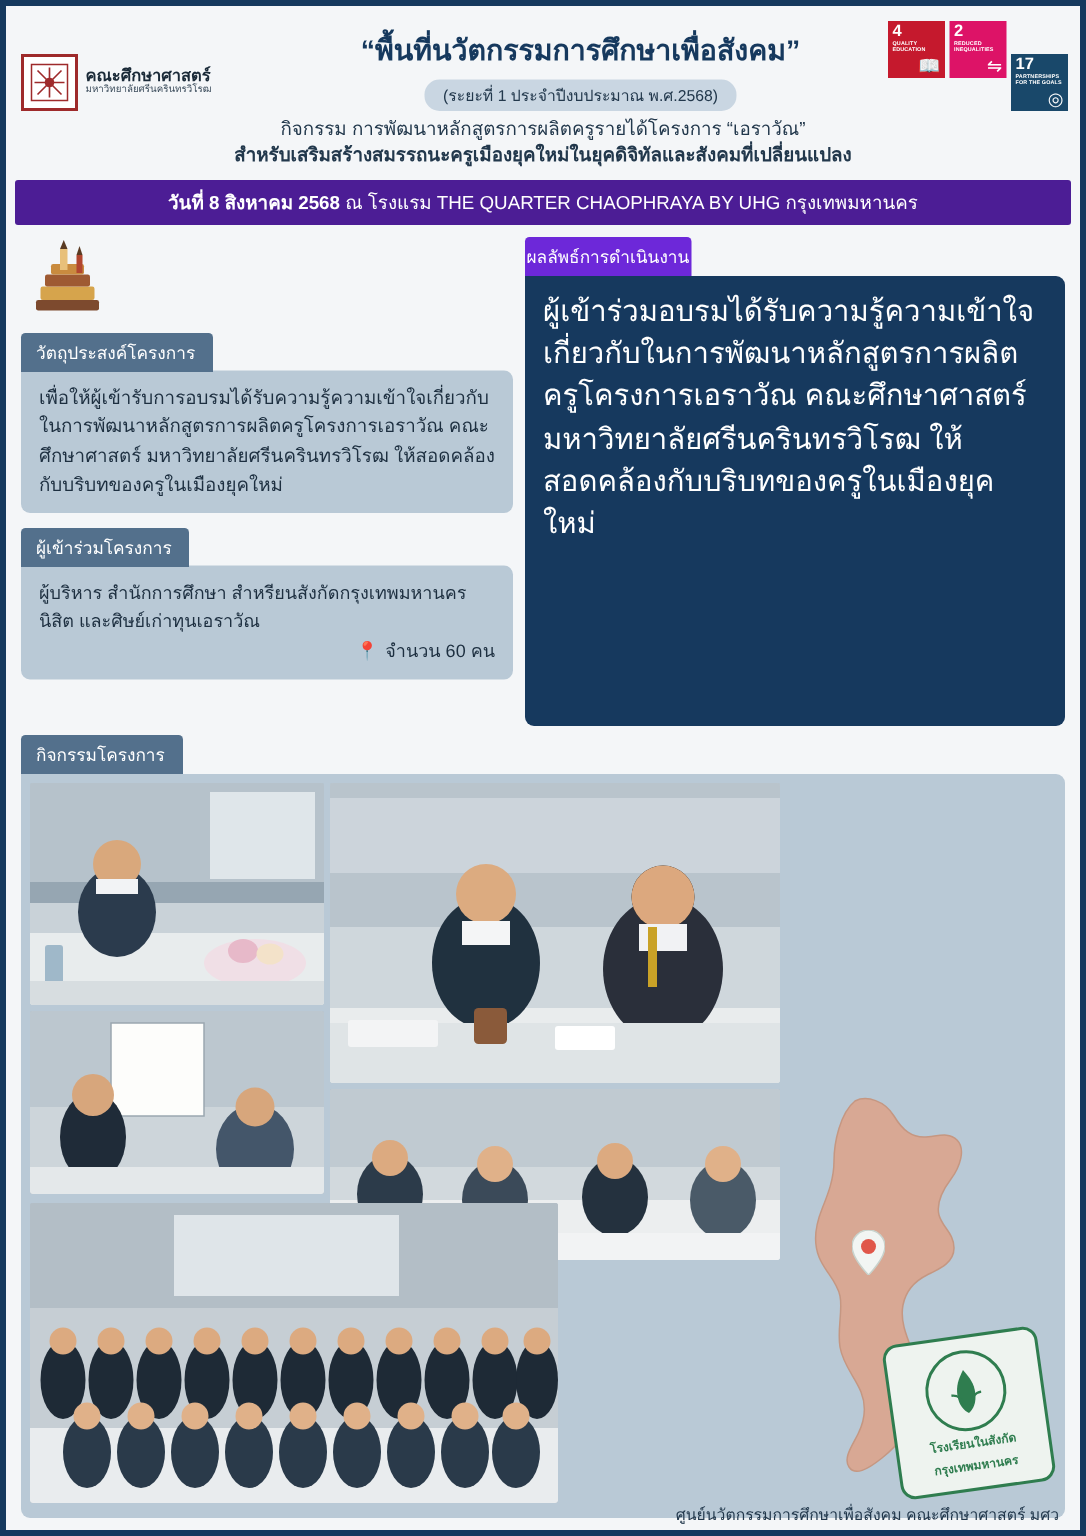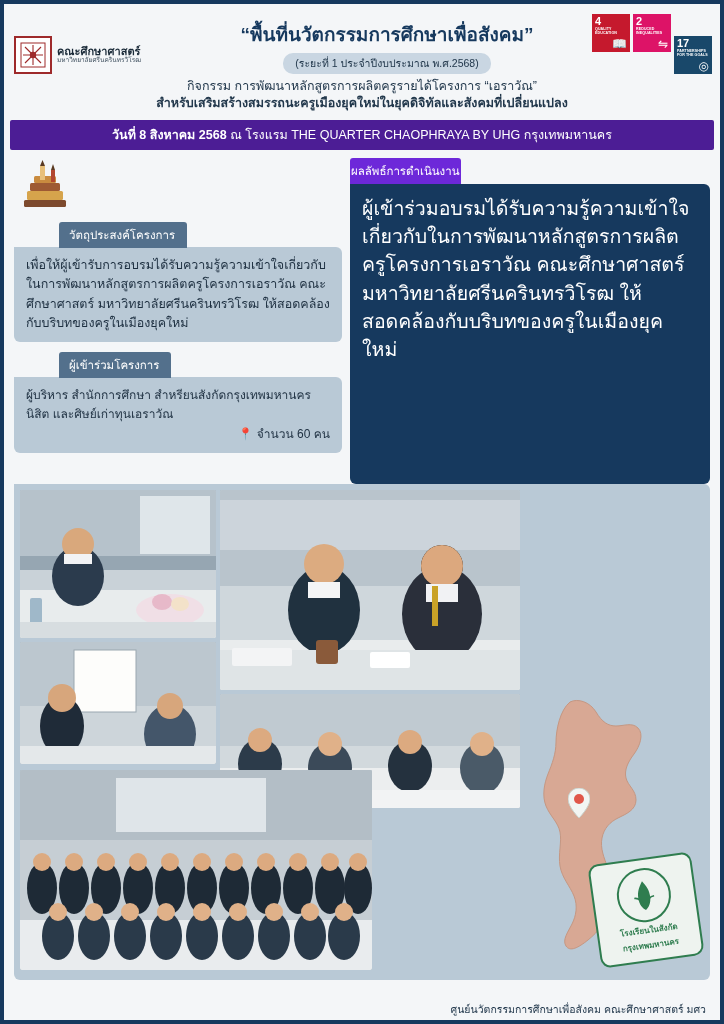--- a/index.html
+++ b/index.html
@@ -105,21 +105,20 @@
 
   .tag {
     display:inline-block;
     background:#53708c;
     color:#fff;
     font-size:11.5px;
     padding:4px 12px 4px 10px;
     border-radius:3px 3px 0 0;
     position:relative;
     z-index:2;
-    margin-left:45px;
   }
   .panel {
     background:#b9c9d6;
     border-radius:0 6px 6px 6px;
     padding:9px 12px;
     font-size:12.5px;
     line-height:1.55;
     color:#1d2f40;
     margin-top:-1px;
   }
@@ -283,20 +282,23 @@
         </div>
       </div>
     </div>
 
     <div class="col-right">
       <span class="result-tag">ผลลัพธ์การดำเนินงาน</span>
       <div class="result-panel">ผู้เข้าร่วมอบรมได้รับความรู้ความเข้าใจเกี่ยวกับในการพัฒนาหลักสูตรการผลิตครูโครงการเอราวัณ คณะศึกษาศาสตร์ มหาวิทยาลัยศรีนครินทรวิโรฒ ให้สอดคล้องกับบริบทของครูในเมืองยุคใหม่</div>
     </div>
   </div>
 
+  <div class="gallery-tagwrap">
+    <span class="tag">กิจกรรมโครงการ</span>
+  </div>
 
   <div class="gallery">
 
     <div class="ph" style="left:6px; top:6px; width:196px; height:148px;">
       <svg class="room" viewBox="0 0 196 148" preserveAspectRatio="none">
         <rect width="196" height="148" fill="#c9d2d8"></rect>
         <rect y="0" width="196" height="72" fill="#b6c2cb"></rect>
         <rect x="0" y="66" width="196" height="14" fill="#96a6b2"></rect>
         <rect x="120" y="6" width="70" height="58" fill="#dfe6ea"></rect>
         <rect x="0" y="100" width="196" height="48" fill="#e8eced"></rect>

